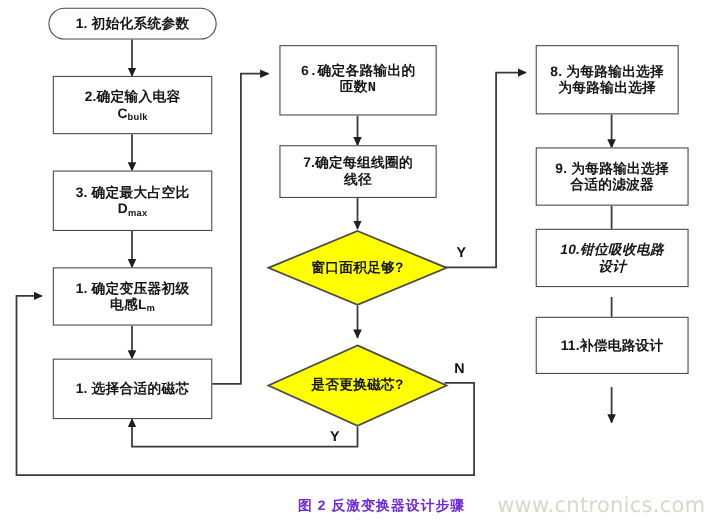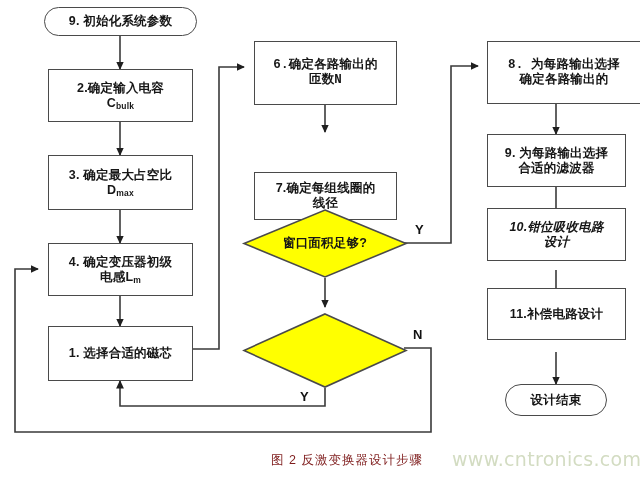--- a/index.html
+++ b/index.html
@@ -33,21 +33,21 @@
   .decision svg{position:absolute;left:0;top:0;z-index:1;}
   .node .txt{display:block;width:100%;padding:0 3px;}
   sub{font-size:8.5px;font-weight:700;vertical-align:baseline;position:relative;top:2px;}
   
   .elabel{
     position:absolute;font-size:13px;font-weight:700;color:#111;
     font-family:"Liberation Sans","DejaVu Sans",sans-serif;
   }
   
   .caption{
-    position:absolute;font-size:12.5px;font-weight:400;color:#7f1d1d;
+    position:absolute;font-size:12.5px;font-weight:700;color:#6d28d9;
     letter-spacing:1px;white-space:nowrap;
   }
   .watermark{
     position:absolute;font-size:19px;color:#d3dcc2;font-weight:400;
     letter-spacing:0.3px;white-space:nowrap;
     font-family:"DejaVu Sans",sans-serif;
   }
 </style>
 </head>
 <body>
@@ -88,79 +88,80 @@
 
       <line x1="556" y1="187" x2="556" y2="217" marker-end="url(#ah)"></line>
 
       <line x1="556" y1="270" x2="556" y2="300" marker-end="url(#ah)"></line>
 
       <line x1="556" y1="352" x2="556" y2="384" marker-end="url(#ah)"></line>
     </g>
   </svg>
 
   <div class="node term" style="left:44px;top:7px;width:153px;height:29px;z-index:2;">
-    <span class="txt">9. 初始化系统参数</span>
+    <span class="txt">1. 初始化系统参数</span>
   </div>
 
   <div class="node proc" style="left:48px;top:69px;width:145px;height:53px;z-index:2;">
     <span class="txt">
       <span>2.确定输入电容</span><br>
       <span>C</span><sub>bulk</sub>
     </span>
   </div>
 
   <div class="node proc" style="left:48px;top:155px;width:145px;height:55px;z-index:2;">
     <span class="txt">
       <span>3. 确定最大占空比</span><br>
       <span>D</span><sub>max</sub>
     </span>
   </div>
 
   <div class="node proc" style="left:48px;top:243px;width:145px;height:53px;z-index:2;">
     <span class="txt">
-      <span>4. 确定变压器初级</span><br>
+      <span>1. 确定变压器初级</span><br>
       <span>电感L</span><sub>m</sub>
     </span>
   </div>
 
   <div class="node proc" style="left:48px;top:326px;width:145px;height:55px;z-index:2;">
     <span class="txt">1. 选择合适的磁芯</span>
   </div>
 
   <div class="node proc" style="left:254px;top:41px;width:143px;height:64px;z-index:2;font-family:Liberation Mono, monospace;">
     <span class="txt">
       <span>6.确定各路输出的</span><br>
       <span>匝数N</span>
     </span>
   </div>
 
-  <div class="node proc" style="left:254px;top:132px;width:143px;height:48px;z-index:2;margin-top:40px;">
+  <div class="node proc" style="left:254px;top:132px;width:143px;height:48px;z-index:2;">
     <span class="txt">
       <span>7.确定每组线圈的</span><br>
       <span>线径</span>
     </span>
   </div>
 
   <div class="node decision" style="left:241px;top:208px;width:168px;height:71px;z-index:2;">
     <svg width="168" height="71">
       <polygon points="84,2 165,35.5 84,69 3,35.5" fill="#FFFF00" stroke="#4a4a4a" stroke-width="1.6"></polygon>
     </svg>
     <span class="dlabel">窗口面积足够?</span>
   </div>
 
   <div class="node decision" style="left:241px;top:312px;width:168px;height:77px;z-index:2;">
     <svg width="168" height="77">
       <polygon points="84,2 165,38.5 84,75 3,38.5" fill="#FFFF00" stroke="#4a4a4a" stroke-width="1.6"></polygon>
     </svg>
+    <span class="dlabel">是否更换磁芯?</span>
   </div>
 
-  <div class="node proc" style="left:487px;top:41px;width:154px;height:63px;z-index:2;font-family:Liberation Mono, monospace;">
+  <div class="node proc" style="left:487px;top:41px;width:130px;height:63px;z-index:2;">
     <span class="txt">
       <span>8. 为每路输出选择</span><br>
-      <span>确定各路输出的</span>
+      <span>为每路输出选择</span>
     </span>
   </div>
 
   <div class="node proc" style="left:487px;top:134px;width:139px;height:53px;z-index:2;">
     <span class="txt">
       <span>9. 为每路输出选择</span><br>
       <span>合适的滤波器</span>
     </span>
   </div>
 
@@ -168,23 +169,20 @@
     <span class="txt">
       <span>10.钳位吸收电路</span><br>
       <span>设计</span>
     </span>
   </div>
 
   <div class="node proc" style="left:487px;top:288px;width:139px;height:52px;z-index:2;">
     <span class="txt">11.补偿电路设计</span>
   </div>
 
-  <div class="node term" style="left:505px;top:384px;width:102px;height:32px;z-index:2;">
-    <span class="txt">设计结束</span>
-  </div>
 
   <span class="elabel" style="left:415px;top:222px;z-index:4;">Y</span>
   <span class="elabel" style="left:413px;top:327px;z-index:4;">N</span>
   <span class="elabel" style="left:300px;top:389px;z-index:4;">Y</span>
 
   <span class="caption" style="left:271px;top:452px;z-index:5;">图 2  反激变换器设计步骤</span>
   <span class="watermark" style="left:452px;top:448px;z-index:4;">www.cntronics.com</span>
 
 </div>
 

